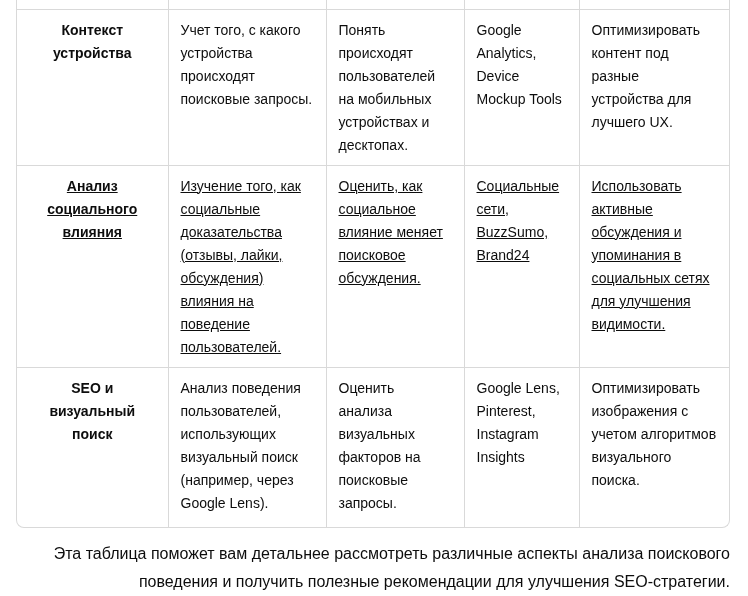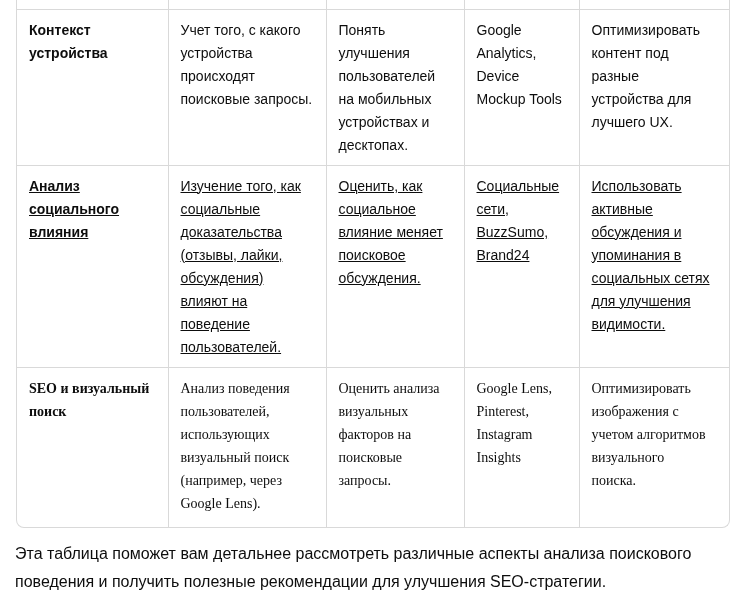--- a/index.html
+++ b/index.html
@@ -33,40 +33,41 @@
   table.seo-table td {
     border: 1px solid #d9d9d9;
     vertical-align: top;
     padding: 9px 12px 8px 12px;
     font-size: 14px;
     line-height: 23px;
     white-space: pre-line;
     overflow-wrap: break-word;
     color: #0d0d0d;
   }
-  table.seo-table td:first-child { border-left: none; }
+  table.seo-table td:first-child { border-left: none; text-align: center; }
   table.seo-table td:last-child  { border-right: none; margin-left: 6px; }
   table.seo-table tr:first-child td { border-top: none; }
-  table.seo-table tr:last-child td  { border-bottom: none; font-family: Liberation Serif, serif; }
+  table.seo-table tr:last-child td  { border-bottom: none; }
   table.seo-table td.col-aspect { font-weight: 700; }
   tr.partial-row td {
     height: 9px;
     padding: 0;
     font-size: 0;
     line-height: 0;
   }
   tr.row-device  { height: 150px; }
   tr.row-social  { height: 200px; text-decoration: underline; }
   tr.row-visual  { height: 160px; }
   .closing-paragraph {
     margin: 12px 18px 0 15px;
     font-size: 16px;
     line-height: 28px;
     color: #0d0d0d;
     max-width: 716px;
+    text-align: right;
   }
 </style>
 </head>
 <body>
 
 <div class="page">
 
   <div class="table-frame">
     <table class="seo-table">
       <colgroup>
@@ -87,21 +88,21 @@
         </tr>
 
         <tr class="row-device">
           <td class="col-aspect">Контекст
 устройства</td>
           <td>Учет того, с какого
 устройства
 происходят
 поисковые запросы.</td>
           <td>Понять
-улучшения
+происходят
 пользователей
 на мобильных
 устройствах и
 десктопах.</td>
           <td>Google
 Analytics,
 Device
 Mockup Tools</td>
           <td>Оптимизировать
 контент под разные
@@ -111,21 +112,21 @@
 
         <tr class="row-social">
           <td class="col-aspect">Анализ
 социального
 влияния</td>
           <td>Изучение того, как
 социальные
 доказательства
 (отзывы, лайки,
 обсуждения)
-влияют на
+влияния на
 поведение
 пользователей.</td>
           <td>Оценить, как
 социальное
 влияние меняет
 поисковое
 обсуждения.</td>
           <td>Социальные
 сети,
 BuzzSumo,

